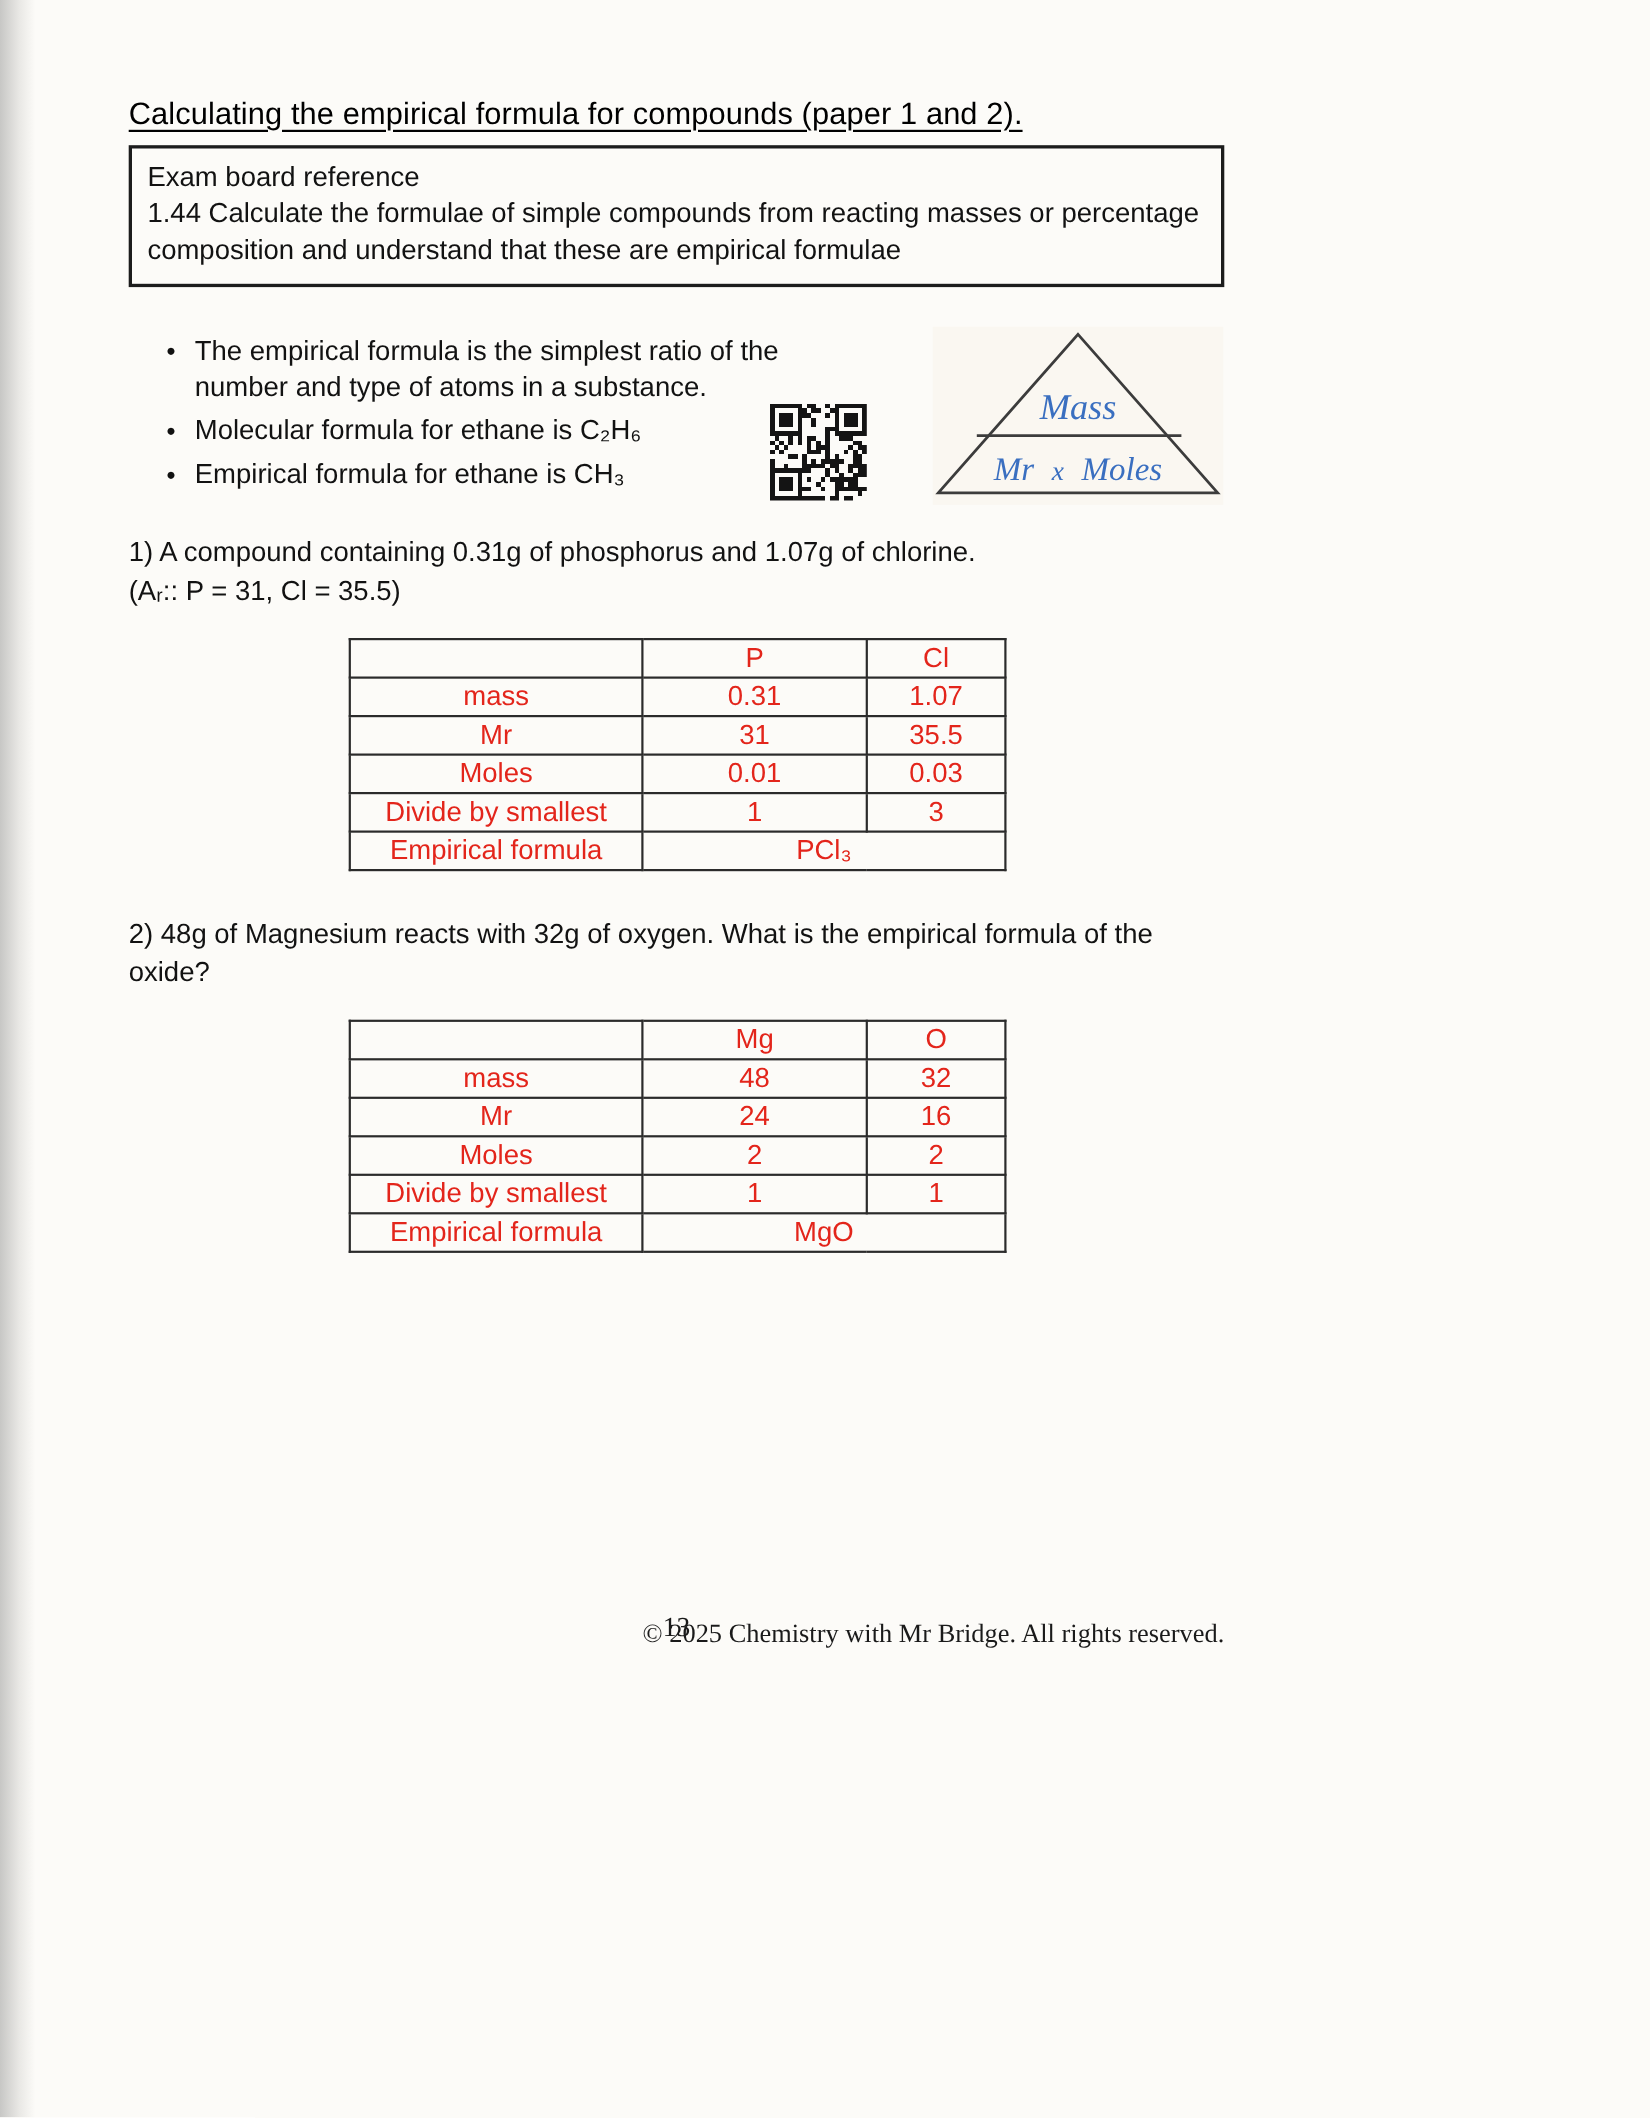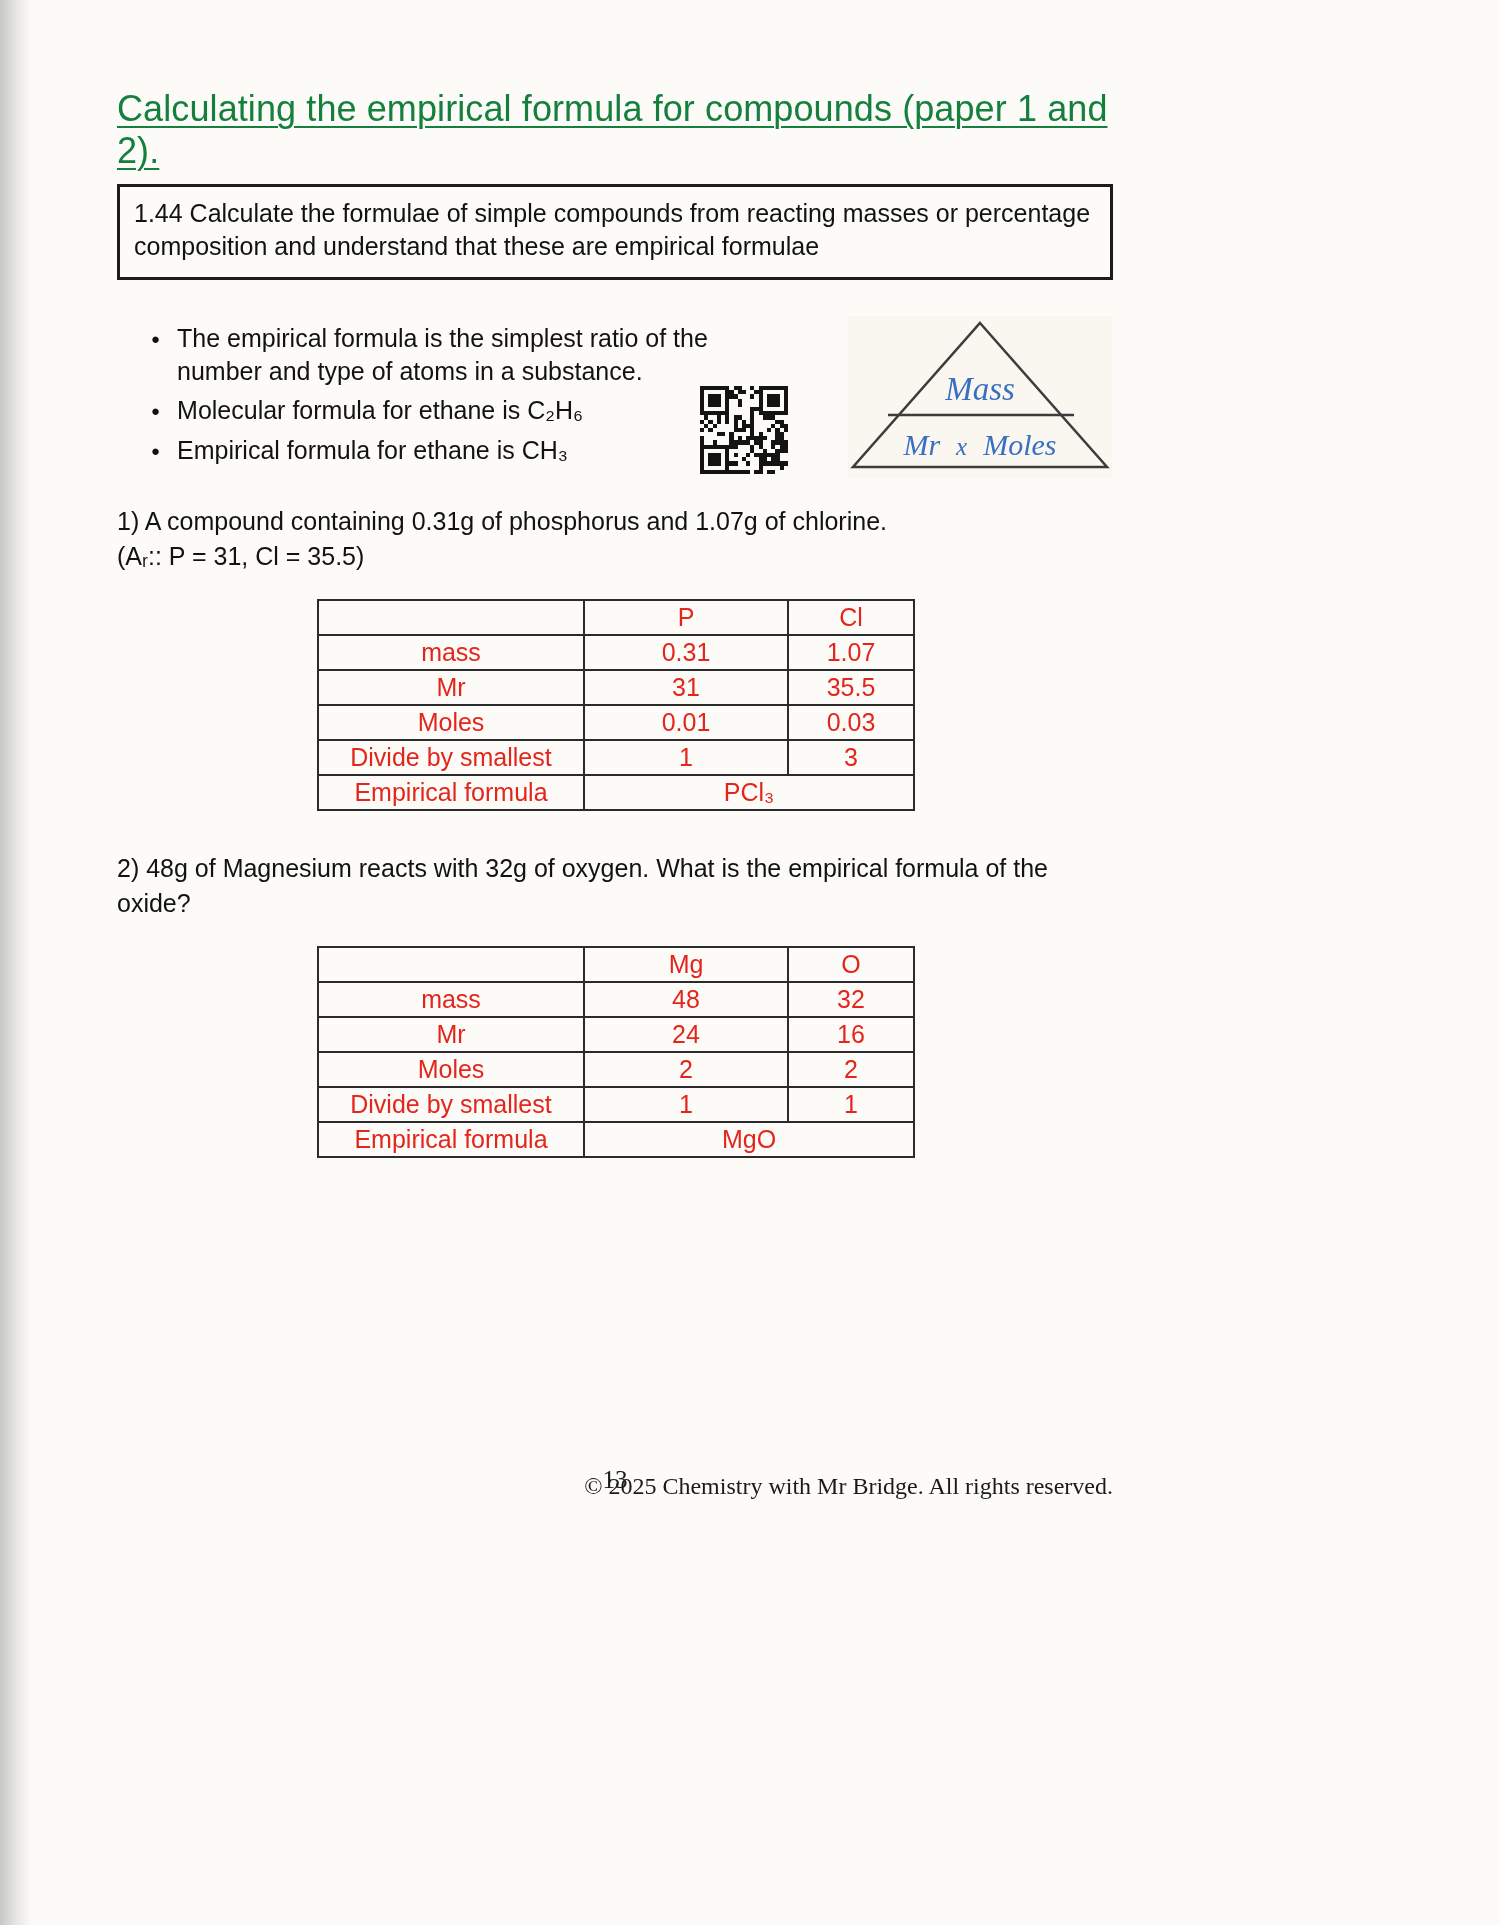--- a/index.html
+++ b/index.html
@@ -9,21 +9,21 @@
     position:relative; width:1500px; height:1925px;
     background:#fcfbf8; color:var(--body-text,#111); overflow:hidden;
   }
   .scan-edge {
     position:absolute; left:0; top:0; width:32px; height:100%;
     background:linear-gradient(90deg,#c7c7c5 0%,#e9e8e5 55%,#fcfbf8 100%);
   }
   .content { position:absolute; left:117px; top:88px; width:996px; }
 
   .title {
-    font-size:36px; font-weight:400; color:#15803d;
+    font-size:28px; font-weight:400; color:#000000;
     text-decoration:underline; text-decoration-thickness:2px; text-underline-offset:5px;
     letter-spacing:0.1px;
   }
 
   .exam-box {
     margin-top:12px; border:3px solid #1c1c1c; padding:10px 14px 14px 14px;
     font-size:25px; line-height:1.32; width:996px;
   }
   .exam-box .body { }
 
@@ -67,20 +67,21 @@
 <body>
 
 <div class="page">
   <div class="scan-edge"></div>
 
   <div class="content">
 
     <h1 class="title">Calculating the empirical formula for compounds (paper 1 and 2).</h1>
 
     <div class="exam-box">
+      <div class="heading">Exam board reference</div>
       <div class="body">1.44 Calculate the formulae of simple compounds from reacting masses or percentage composition and understand that these are empirical formulae</div>
     </div>
 
     <div class="bullets-wrap">
       <ul class="bullet-list">
         <li>
           <span class="bullet-dot">●</span>
           <span>The empirical formula is the simplest ratio of the number and type of atoms in a substance.</span>
         </li>
         <li>

